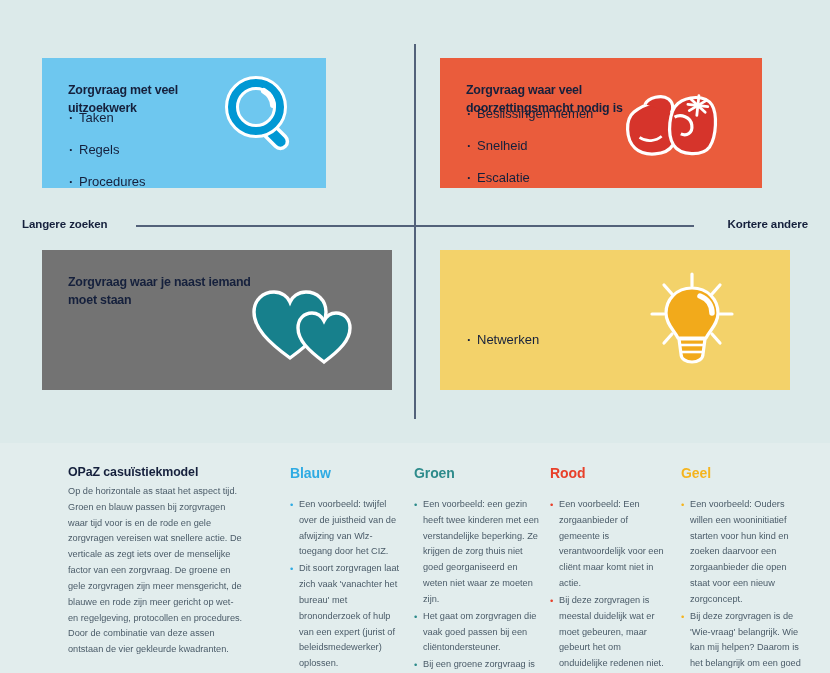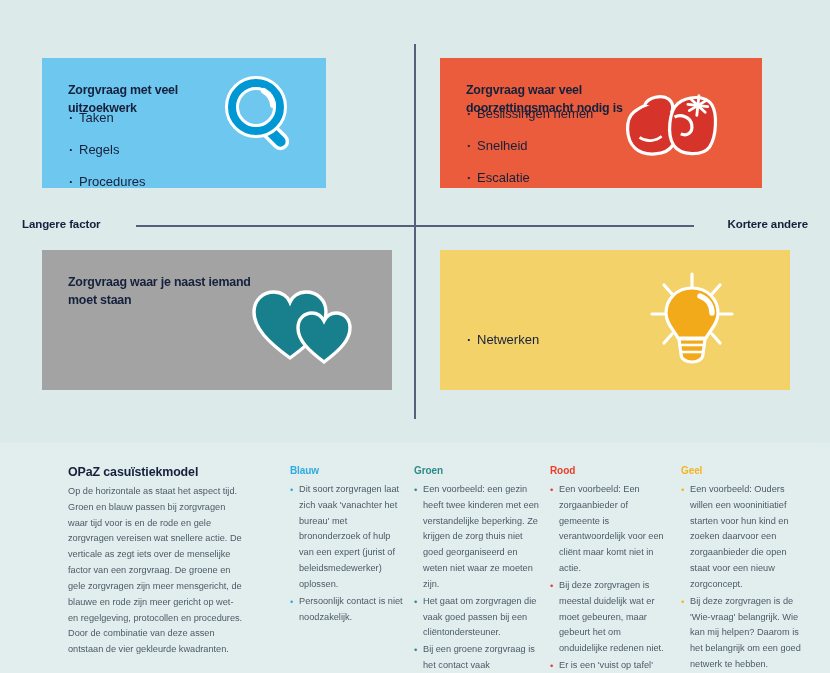--- a/index.html
+++ b/index.html
@@ -75,21 +75,21 @@
   }
   .quad li::before {
     content: "·";
     display: inline-block;
     width: 10px;
     font-weight: bold;
   }
 
   #q-blue   { left: 42px;  top: 58px;  width: 284px; height: 130px; background: #6ec7ef; }
   #q-red    { left: 440px; top: 58px;  width: 322px; height: 130px; background: #ea5c3c; }
-  #q-teal   { left: 42px;  top: 250px; width: 350px; height: 140px; background: #a3a3a3; }
+  #q-teal   { left: 42px;  top: 250px; width: 350px; height: 140px; background: #737373; }
   #q-yellow { left: 440px; top: 250px; width: 350px; height: 140px; background: #f3d26a; }
 
   #q-blue ul   { top: 52px; }
   #q-red ul    { top: 48px; }
   #q-teal ul   { top: 70px; }
   #q-yellow ul { top: 82px; }
 
   #q-teal h3, #q-yellow h3 { max-width: 60%; }
   #q-yellow h3 { line-height: 2.1; }
   #q-teal li { margin-bottom: 30px; }
@@ -106,23 +106,23 @@
 
   
   #bottom {
     position: absolute;
     left: 0; top: 443px;
     width: 830px; height: 230px;
     background: #e2eded;
   }
   .col { position: absolute; top: 22px; }
   .col h4 {
-    font-size: 10px;
+    font-size: 14px;
     font-weight: bold;
-    margin-bottom: 6px;
+    margin-bottom: 16px;
     letter-spacing: -0.1px;
   }
   .col-intro h4 { color: #15203c; font-size: 12.4px; margin-bottom: 5px; }
   .col-intro p {
     font-size: 9.2px;
     color: #4a5b68;
     line-height: 1.72;
   }
   .col ul { list-style: none; }
   .col li {
@@ -151,21 +151,21 @@
   #col-rood  h4, #col-rood  li::before { color: #e8402a; }
   #col-geel  h4, #col-geel  li::before { color: #f5b41e; }
 </style>
 </head>
 <body>
 
 <div id="page">
 
   <div id="matrix">
 
-    <div class="axis-label" id="label-left">Langere factor</div>
+    <div class="axis-label" id="label-left">Langere zoeken</div>
     <div class="axis-label" id="label-right">Kortere andere</div>
 
     <div class="axis-line-h"></div>
     <div class="axis-line-v"></div>
 
     <div class="quad" id="q-blue">
       <div class="quad-inner">
         <h3>Zorgvraag met veel uitzoekwerk</h3>
         <ul>
           <li>Taken</li>
@@ -263,20 +263,21 @@
   <div id="bottom">
 
     <div class="col col-intro" id="col-intro">
       <h4>OPaZ casuïstiekmodel</h4>
       <p>Op de horizontale as staat het aspect tijd. Groen en blauw passen bij zorgvragen waar tijd voor is en de rode en gele zorgvragen vereisen wat snellere actie. De verticale as zegt iets over de menselijke factor van een zorgvraag. De groene en gele zorgvragen zijn meer mensgericht, de blauwe en rode zijn meer gericht op wet- en regelgeving, protocollen en procedures. Door de combinatie van deze assen ontstaan de vier gekleurde kwadranten.</p>
     </div>
 
     <div class="col" id="col-blauw">
       <h4>Blauw</h4>
       <ul>
+        <li>Een voorbeeld: twijfel over de juistheid van de afwijzing van Wlz-toegang door het CIZ.</li>
         <li>Dit soort zorgvragen laat zich vaak 'vanachter het bureau' met brononderzoek of hulp van een expert (jurist of beleidsmedewerker) oplossen.</li>
         <li>Persoonlijk contact is niet noodzakelijk.</li>
       </ul>
     </div>
 
     <div class="col" id="col-groen">
       <h4>Groen</h4>
       <ul>
         <li>Een voorbeeld: een gezin heeft twee kinderen met een verstandelijke beperking. Ze krijgen de zorg thuis niet goed georganiseerd en weten niet waar ze moeten zijn.</li>
         <li>Het gaat om zorgvragen die vaak goed passen bij een cliëntondersteuner.</li>

